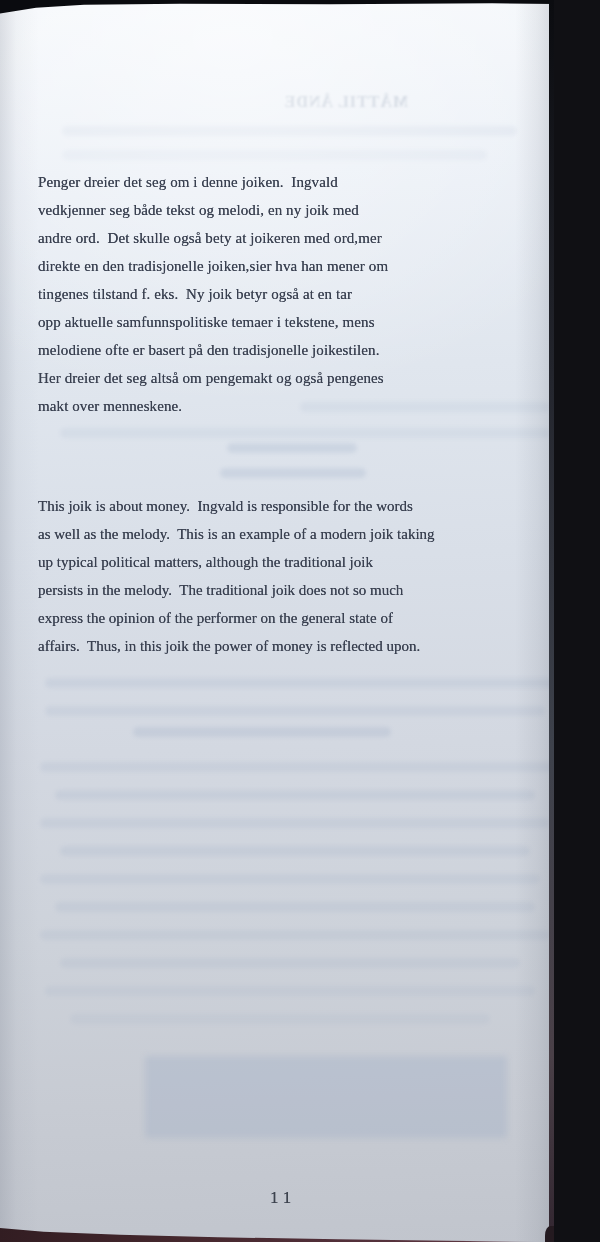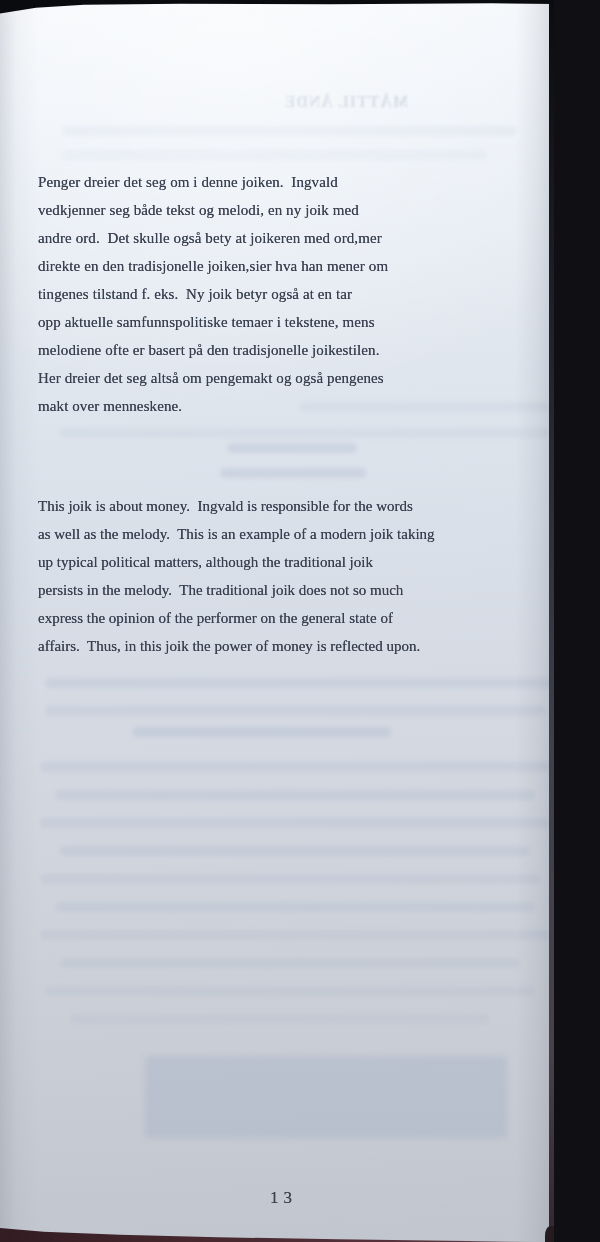--- a/index.html
+++ b/index.html
@@ -120,20 +120,20 @@
 Her dreier det seg altså om pengemakt og også pengenes
 makt over menneskene.</div>
 
   <div class="typed para-en">This joik is about money.  Ingvald is responsible for the words
 as well as the melody.  This is an example of a modern joik taking
 up typical political matters, although the traditional joik
 persists in the melody.  The traditional joik does not so much
 express the opinion of the performer on the general state of
 affairs.  Thus, in this joik the power of money is reflected upon.</div>
 
-  <div class="typed page-num">13</div>
+  <div class="typed page-num">11</div>
 
   <div class="edge-top"></div>
   <div class="edge-right"></div>
   <div class="desk"></div>
   <div class="desk-notch"></div>
 
 </div>
 
 </body></html>

